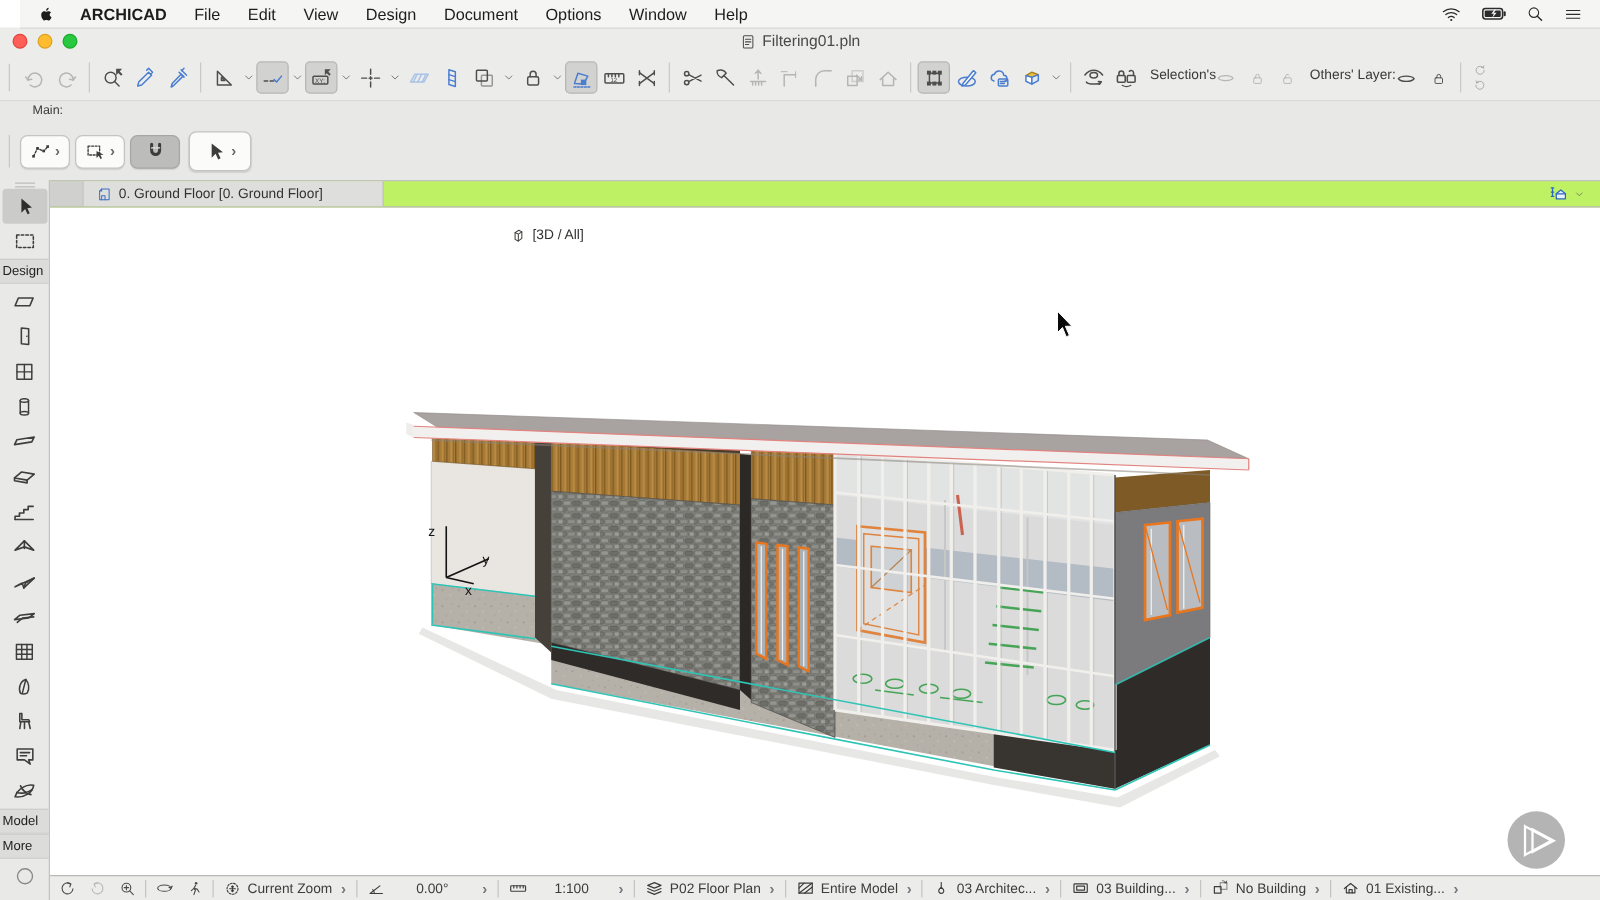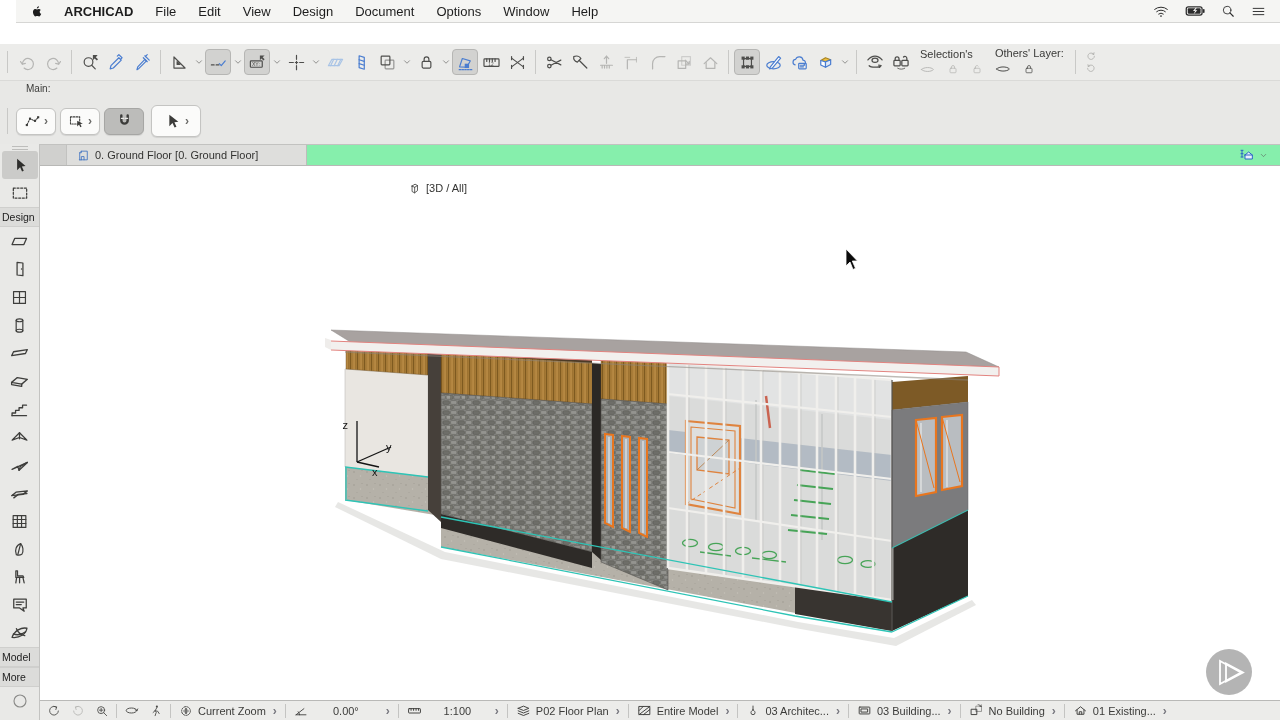--- a/index.html
+++ b/index.html
@@ -28,40 +28,40 @@
   
   .toolbar{position:absolute;top:44px;left:0;right:0;height:36px;background:#ececea;
            border-bottom:1px solid #dadad8;display:flex;align-items:center;padding:0 4px;z-index:40;}
   .dragbar{width:1px;height:22px;background:#c8c8c6;margin:0 6px 0 3px;}
   .tbtn{width:26px;height:26px;border-radius:4px;display:flex;align-items:center;justify-content:center;
         color:#4e4e4c;flex:0 0 auto;}
   .tbtn.pressed{background:#d2d2d0;border:1px solid #b6b6b4;box-sizing:border-box;}
   .tbtn.blue{color:#4a7dd0;} .tbtn.lblue{color:#a9c4e6;} .tbtn.dis{color:#b5b5b3;}
   .chevb{width:13px;height:26px;display:flex;align-items:center;justify-content:center;color:#5a5a58;flex:0 0 auto;}
   .tsep{width:1px;height:24px;background:#c9c9c7;margin:0 5px;flex:0 0 auto;}
-  .tgroup{display:flex;flex-direction:column;justify-content:space-between;padding:0 6px;flex:0 0 auto;}
+  .tgroup{display:flex;flex-direction:row;justify-content:space-between;padding:0 6px;flex:0 0 auto;}
   .tgroup .glabel{font-size:11px;color:#3a3a38;line-height:13px;}
   .tgroup .gicons{display:flex;align-items:center;gap:12px;margin-top:1px;}
   .gic{color:#4c4c4a;} .gic.dis{color:#b5b5b3;}
   .stack2{display:flex;flex-direction:column;gap:0;color:#a9a9a7;padding:0 4px;}
 
   
   .palette-area{position:absolute;top:80px;left:0;right:0;height:64px;background:#e8e8e6;z-index:30;}
   .main-label{position:absolute;left:26px;top:3px;font-size:10px;color:#3b3b39;}
   .pal-row{position:absolute;left:7px;top:25px;display:flex;align-items:center;gap:4px;}
   .pdrag{width:1px;height:26px;background:#c8c8c6;margin-right:4px;}
   .pbtn{height:27px;min-width:40px;background:#fbfbfa;border:1px solid #c4c4c2;border-radius:6px;
         display:flex;align-items:center;justify-content:center;gap:1px;color:#3c3c3a;
         box-shadow:0 1px 1px rgba(0,0,0,.10);padding:0 3px;box-sizing:border-box;}
   .pbtn.pressed{background:#bcbcba;border-color:#a6a6a4;}
   .pbtn.big{height:32px;min-width:50px;margin-left:3px;}
   .pchev{font-size:12px;color:#6a6a68;margin-left:2px;font-weight:700;}
 
   
-  .tabbar{position:absolute;top:144px;left:40px;right:0;height:22px;background:#86efac;
+  .tabbar{position:absolute;top:144px;left:40px;right:0;height:22px;background:#bef264;
           border-top:1px solid #c2c2c0;border-bottom:1px solid #b8b8b6;display:flex;align-items:stretch;
           font-size:11px;color:#333331;z-index:30;box-sizing:border-box;}
   .tab-lead{width:26px;background:#d0d0ce;border-right:1px solid #c2c2c0;}
   .tab{display:flex;align-items:center;gap:5px;padding:0 10px;border-right:1px solid #bdbdbb;box-sizing:border-box;}
   .tab.inactive{background:#dededc;width:240px;}
   .tab.active{background:#fcfcfb;width:262px;justify-content:center;margin-top:43px;}
   .tab-right{margin-left:auto;display:flex;align-items:center;gap:4px;padding:0 12px;color:#5a5a58;}
 
   
   .toolbox{position:absolute;top:144px;left:0;bottom:0;width:40px;background:#e9e9e7;
@@ -129,20 +129,36 @@
           </svg>
         </span>
       <span class="ic">
           <svg viewBox="0 0 24 24" width="15" height="15" fill="none" stroke="currentColor" stroke-width="1.5" stroke-linecap="round" stroke-linejoin="round">
             <path d="M3.5 7h17M3.5 12h17M3.5 17h17"></path>
           </svg>
         </span>
     </span>
   </div>
 
+  <div class="titlebar">
+    <div class="lights">
+      <span class="light r"></span>
+      <span class="light y"></span>
+      <span class="light g"></span>
+    </div>
+    <span class="wtitle">
+      <span class="ic">
+          <svg viewBox="0 0 24 24" width="13" height="13" fill="none" stroke="currentColor" stroke-width="1.5" stroke-linecap="round" stroke-linejoin="round">
+            <rect x="5" y="3" width="14" height="18" rx="1.5"></rect>
+            <path d="M8 8h8M8 12h8M8 16h5"></path>
+          </svg>
+        </span>
+      <span>Filtering01.pln</span>
+    </span>
+  </div>
 
   <div class="toolbar">
     <span class="dragbar"></span>
     <span class="tbtn dis">
         <svg viewBox="0 0 24 24" width="19" height="19" fill="none" stroke="currentColor" stroke-width="1.5" stroke-linecap="round" stroke-linejoin="round">
           <path d="M5.5 14a7 7 0 1 1 2.2 5"></path>
           <path d="M5.5 14l-2.3-3.2M5.5 14l3.8-.9"></path>
         </svg>
       </span>
     <span class="tbtn dis">

